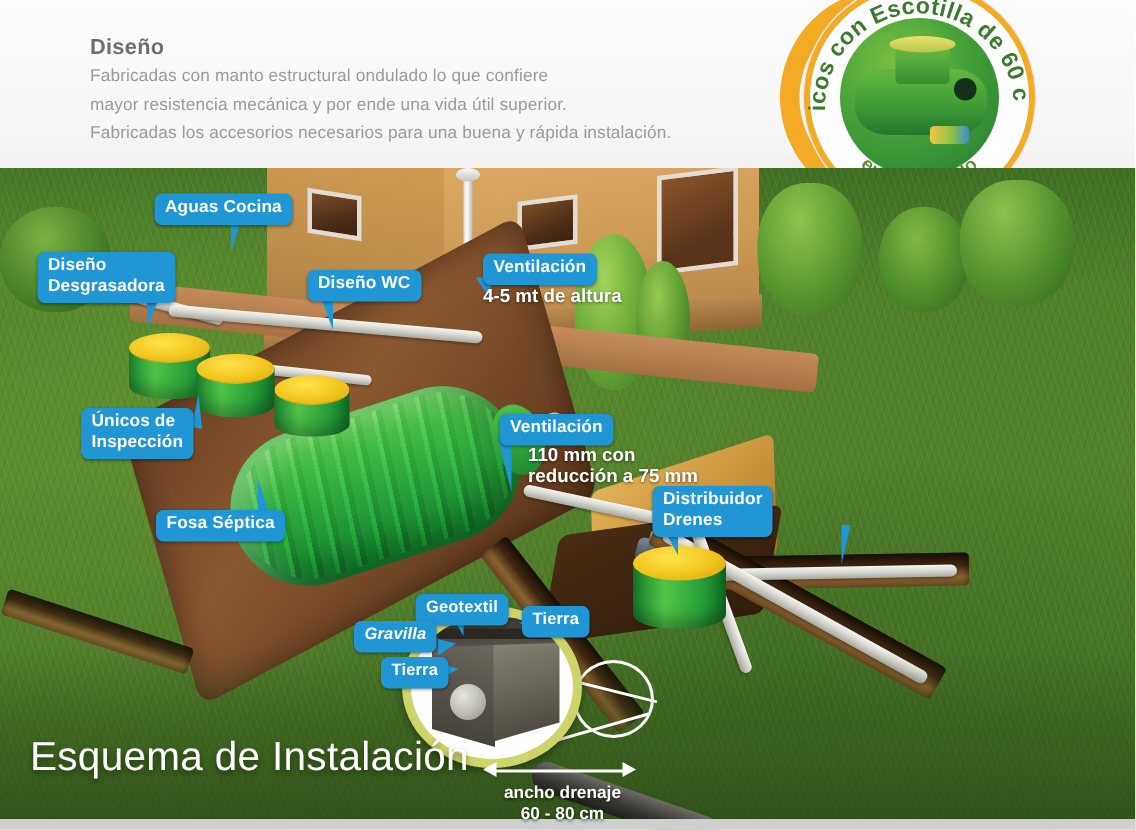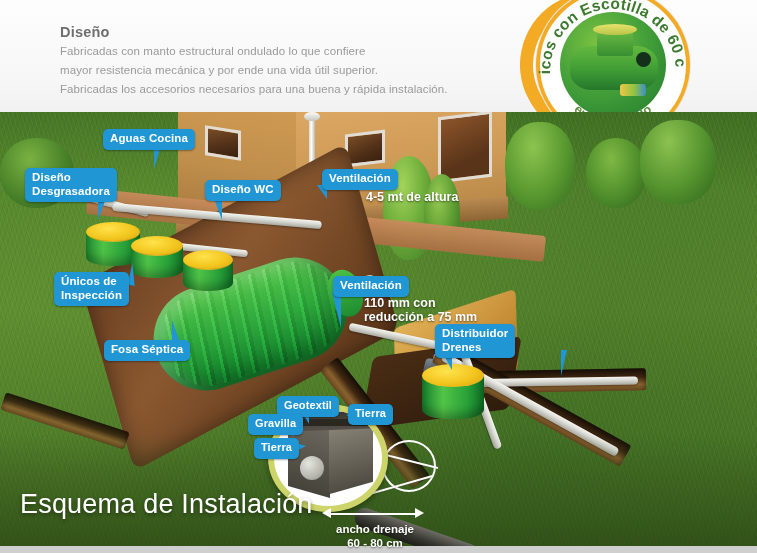--- a/index.html
+++ b/index.html
@@ -554,37 +554,37 @@
 
     <div class="lbl" style="left:54px; top:160px;">Únicos de
 Inspección</div>
     <div class="tail" style="left:130px; top:152px; border-left:7px solid #2196d4; border-top:22px solid transparent; border-right:4px solid transparent; transform:rotate(12deg);"></div>
 
     <div class="lbl" style="left:104px; top:228px;">Fosa Séptica</div>
     <div class="tail" style="left:172px; top:208px; border-left:9px solid #2196d4; border-top:26px solid transparent; border-right:3px solid transparent;"></div>
 
     <div class="lbl" style="left:322px; top:57px;">Ventilación</div>
     <div class="tail" style="left:315px; top:73px; border-right:10px solid #2196d4; border-bottom:14px solid transparent; border-left:2px solid transparent;"></div>
-    <div class="plain" style="left:322px; top:78px;margin-left:44px;">4-5 mt de altura</div>
+    <div class="plain" style="left:322px; top:78px;">4-5 mt de altura</div>
 
     <div class="lbl" style="left:333px; top:164px;">Ventilación</div>
     <div class="tail" style="left:330px; top:180px; border-right:9px solid #2196d4; border-bottom:36px solid transparent; border-left:2px solid transparent;"></div>
-    <div class="plain" style="left:352px; top:184px;margin-left:12px;">110 mm con
+    <div class="plain" style="left:352px; top:184px;">110 mm con
 reducción a 75 mm</div>
 
     <div class="lbl" style="left:435px; top:212px;">Distribuidor
 Drenes</div>
     <div class="tail" style="left:440px; top:242px; border-right:9px solid #2196d4; border-bottom:16px solid transparent; border-left:3px solid transparent;"></div>
 
     <div class="tail" style="left:561px; top:238px; border-left:6px solid #2196d4; border-bottom:26px solid transparent; border-right:5px solid transparent;"></div>
 
     <div class="lbl" style="left:277px; top:284px; font-size:11px;">Geotextil</div>
     <div class="tail" style="left:300px; top:300px; border-right:7px solid #2196d4; border-bottom:12px solid transparent; border-left:2px solid transparent;"></div>
 
-    <div class="lbl" style="left:248px; top:302px; font-size:11px;">Gravilla</div>
+    <div class="lbl" style="left:236px; top:302px; font-size:11px;font-style:italic;">Gravilla</div>
     <div class="tail" style="left:292px; top:314px; border-left:12px solid #2196d4; border-bottom:8px solid transparent; border-top:3px solid transparent;"></div>
 
     <div class="lbl" style="left:254px; top:326px; font-size:11px;">Tierra</div>
     <div class="tail" style="left:292px; top:330px; border-left:14px solid #2196d4; border-bottom:7px solid transparent; border-top:4px solid transparent;"></div>
 
     <div class="lbl" style="left:348px; top:292px; font-size:11px;">Tierra</div>
     <div class="tail" style="left:346px; top:300px; border-right:13px solid #2196d4; border-bottom:8px solid transparent; border-top:3px solid transparent;"></div>
 
     <div id="scene-title">Esquema de Instalación</div>
 

